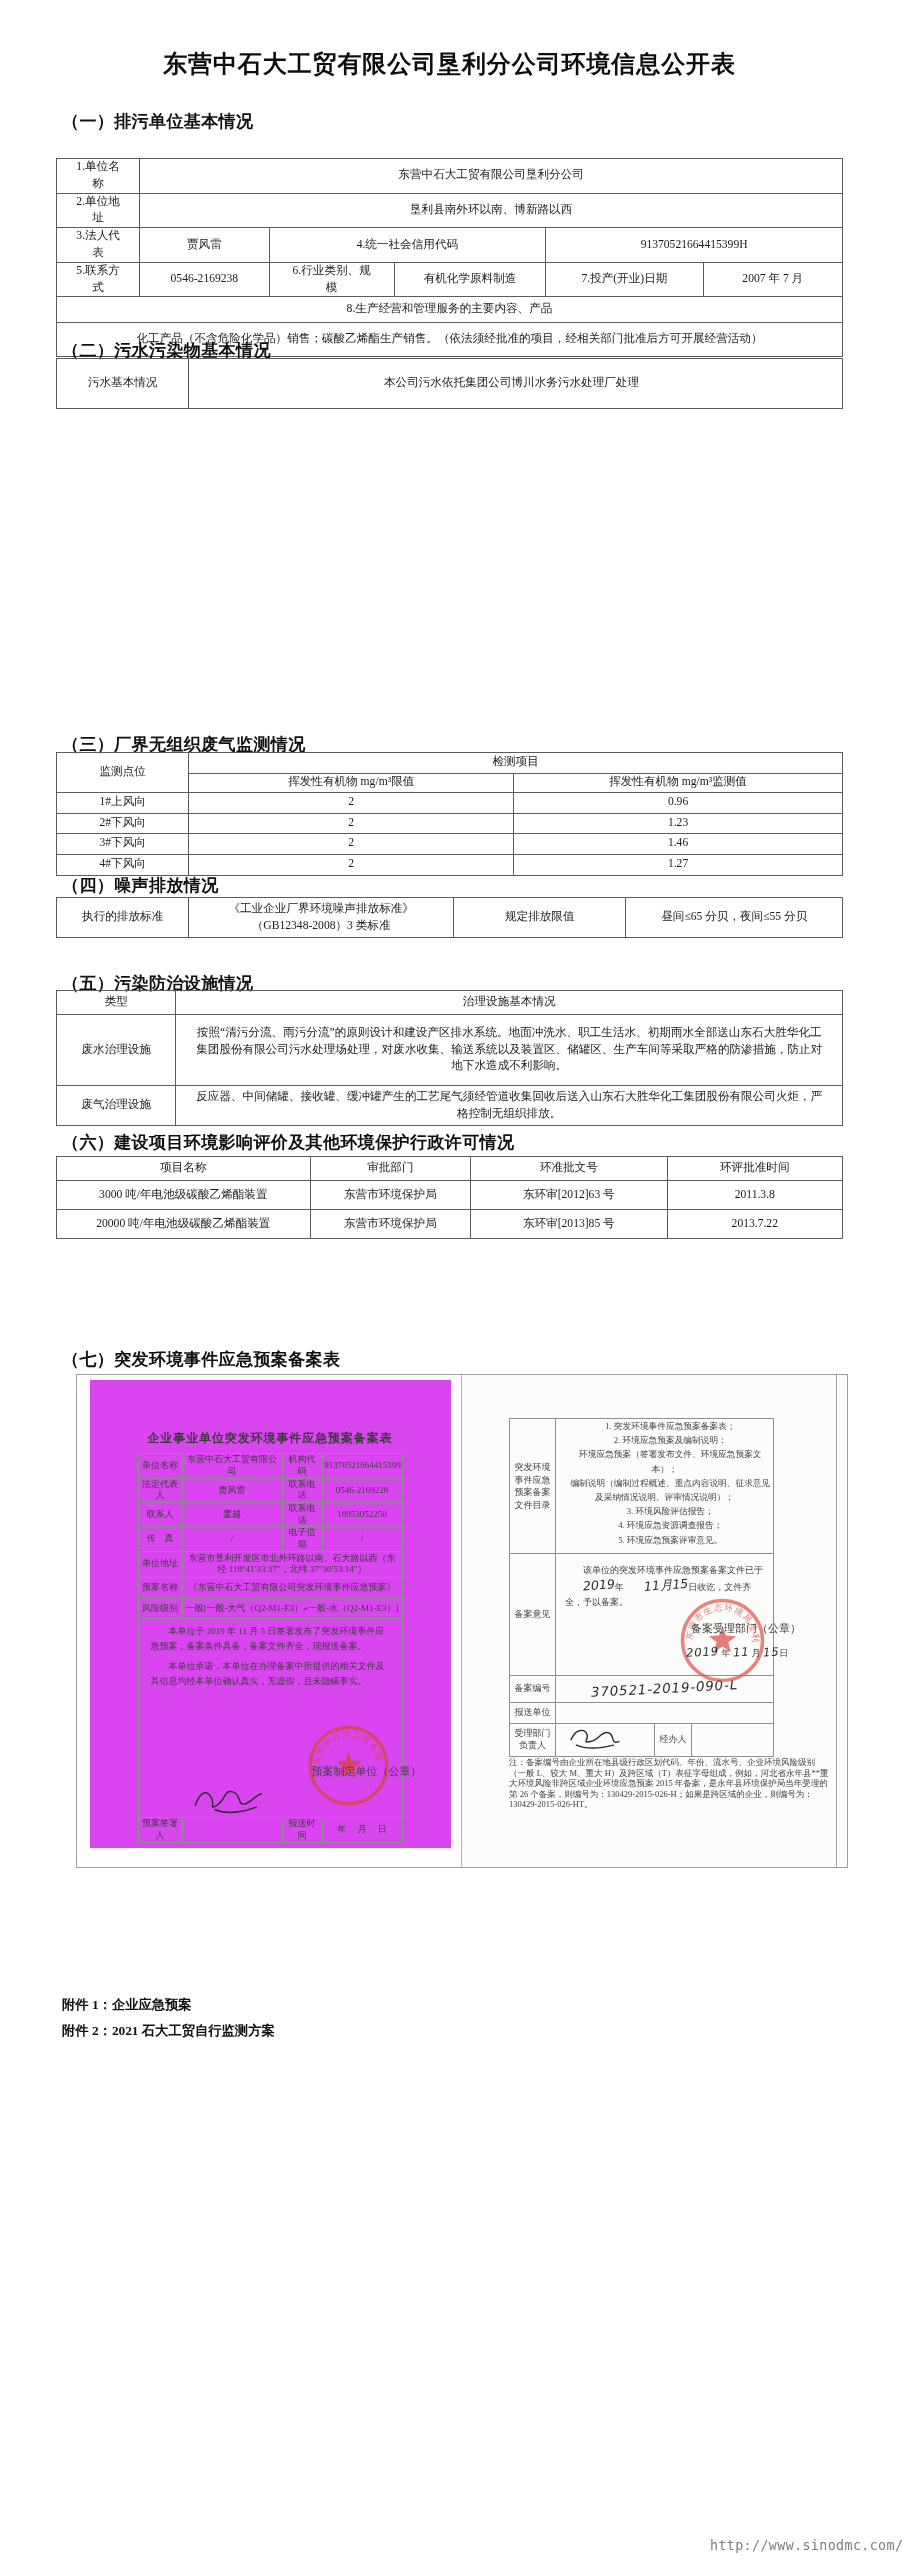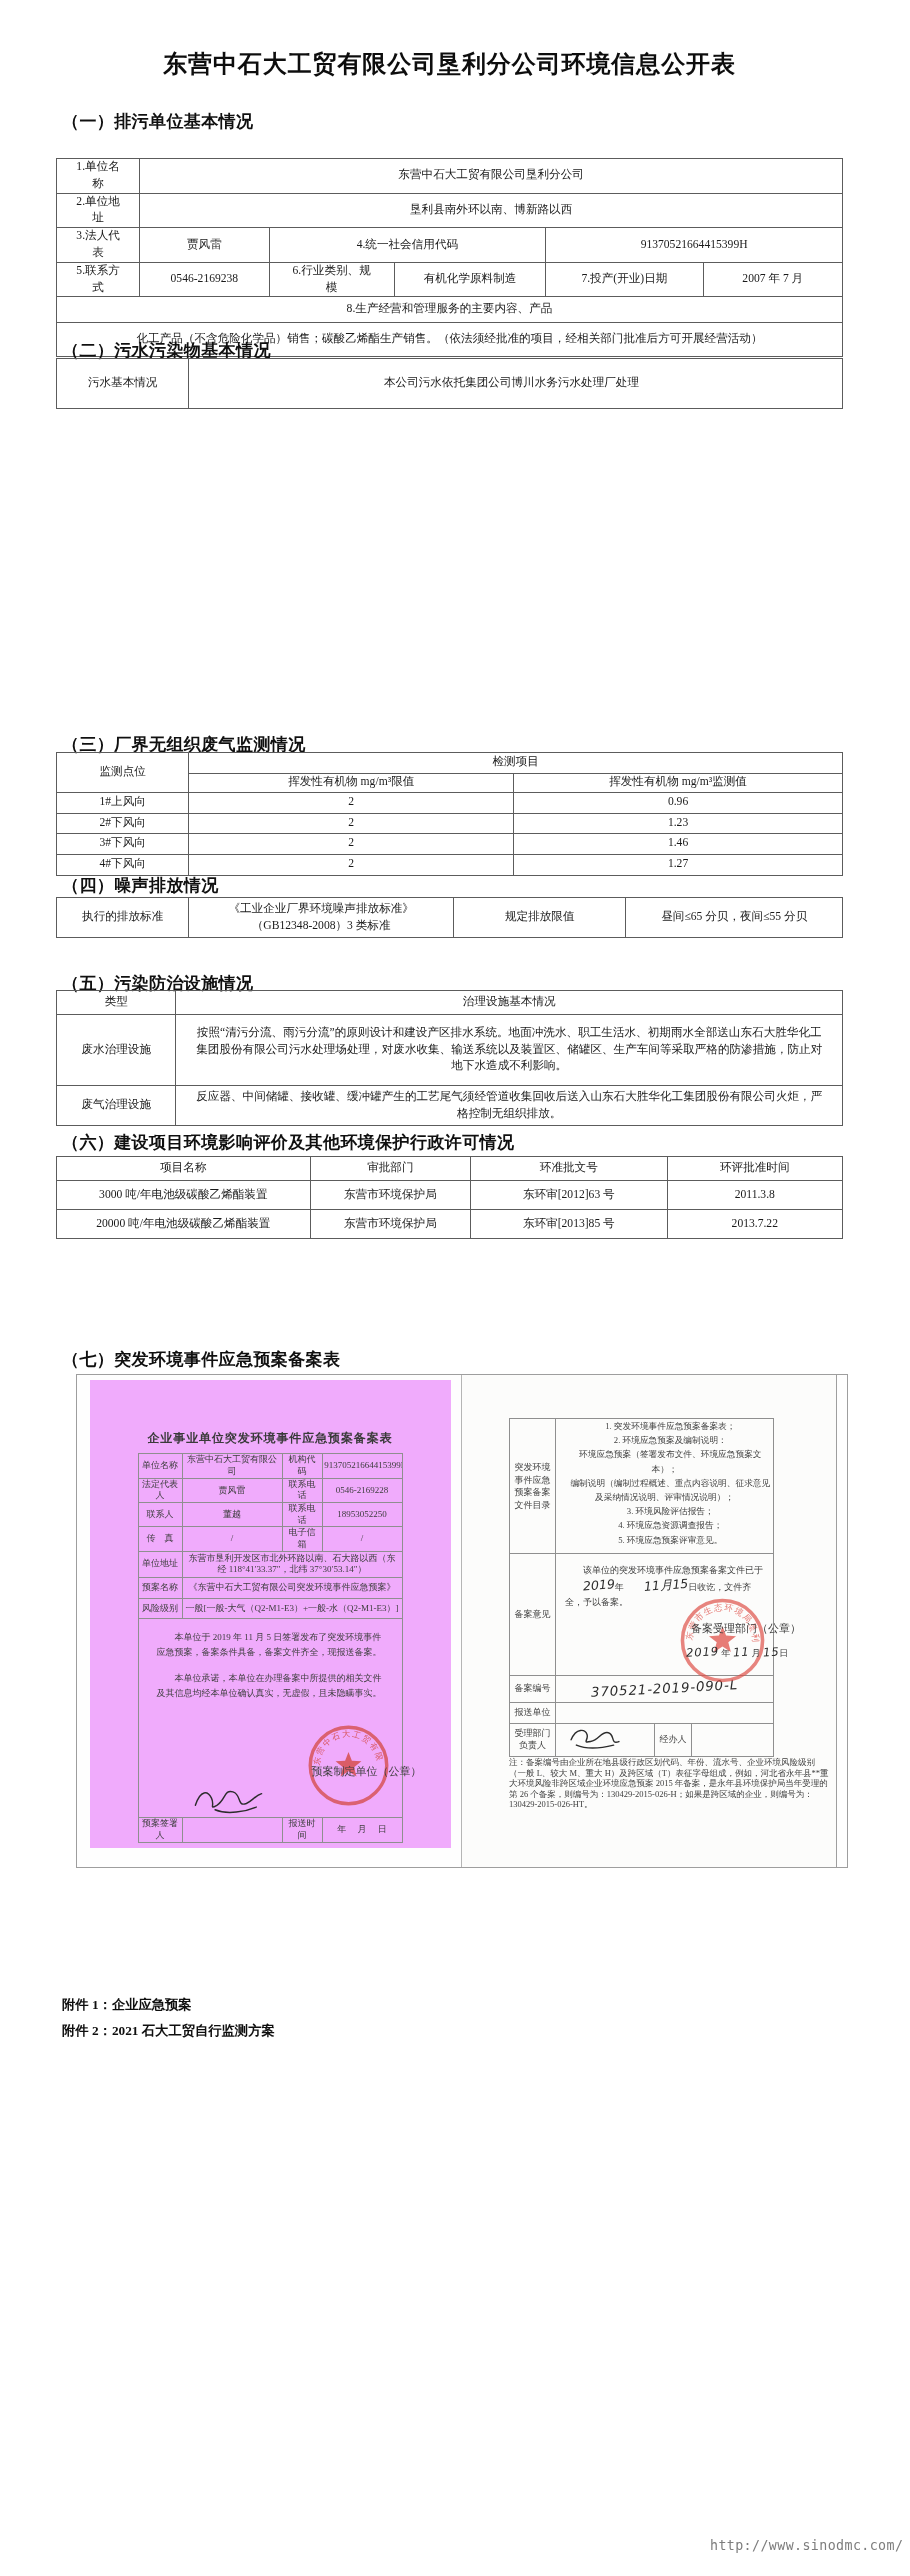--- a/index.html
+++ b/index.html
@@ -15,31 +15,31 @@
     color:#1a1a1a;line-height:1.45;overflow:hidden;}
   td.tleft{text-align:left;}
   td.ind38{padding-left:34px;}
   td.ind30{padding-left:29px;}
   td.hdr8{padding-left:5.3px;border-bottom:3.6px double #5c5c5c;}
   td.just{text-align:left;padding:3.6px 9px;line-height:22px;}
   td.just2{text-align:left;padding:1.8px 9px;line-height:21.3px;}
   
   #scan{position:absolute;left:76px;top:1374px;width:770px;height:492px;background:#fefefe;
         border:0.9px solid #9e9e9e;}
-  .page-l{position:absolute;left:12.5px;top:5.3px;width:361px;height:468px;background:#f0abfc;}
+  .page-l{position:absolute;left:12.5px;top:5.3px;width:361px;height:468px;background:#d946ef;}
   .page-r{position:absolute;left:384px;top:0;width:374px;height:492px;background:#fcfcfb;
           border-left:0.9px solid #b5b5b5;border-right:0.9px solid #9e9e9e;}
   .scan-title{position:absolute;left:0;top:50px;width:100%;text-align:center;
     font-weight:700;font-size:12px;color:#3a3a3a;letter-spacing:0.9px;}
   table.scan{position:absolute;border-collapse:collapse;table-layout:fixed;}
   table.scan td{border:0.9px solid #8f8f8f;font-size:9px;color:#3d3d3d;text-align:center;
     padding:0 1.8px;line-height:1.3;overflow:hidden;}
   .sm{font-size:8.5px;}
   td.vtop{vertical-align:top;}
-  .decl p{margin:11px;padding:0 5.3px;text-indent:2em;text-align:left;font-size:9px;line-height:15px;color:#3d3d3d;}
+  .decl p{margin:5px;padding:0 5.3px;text-indent:2em;text-align:left;font-size:9px;line-height:15px;color:#3d3d3d;}
   .decl{padding-top:5.3px;}
   .cat{padding:5.3px 5.3px 0 5.3px;text-align:left;}
   .cat div{font-size:8.7px;line-height:14.2px;text-indent:11.6px;color:#3d3d3d;}
   .cat-lab div{font-size:9px;line-height:12.5px;color:#3d3d3d;}
   .op-text{padding:9px 7.1px 0 7.1px;text-align:left;font-size:9px;line-height:15px;color:#3d3d3d;text-indent:2em;}
   .hw{font-family:"DejaVu Sans",sans-serif;font-style:italic;color:#2d2d2d;}
   .hw-lg{font-size:12.5px;display:inline-block;transform:rotate(-4deg);}
   .hw-num{font-size:11.6px;letter-spacing:0.9px;display:inline-block;transform:rotate(-3deg);}
   .seal-cap{position:absolute;font-size:11px;color:#3d3d3d;white-space:nowrap;z-index:3;}
   .stamp{position:absolute;z-index:2;opacity:.92;}

